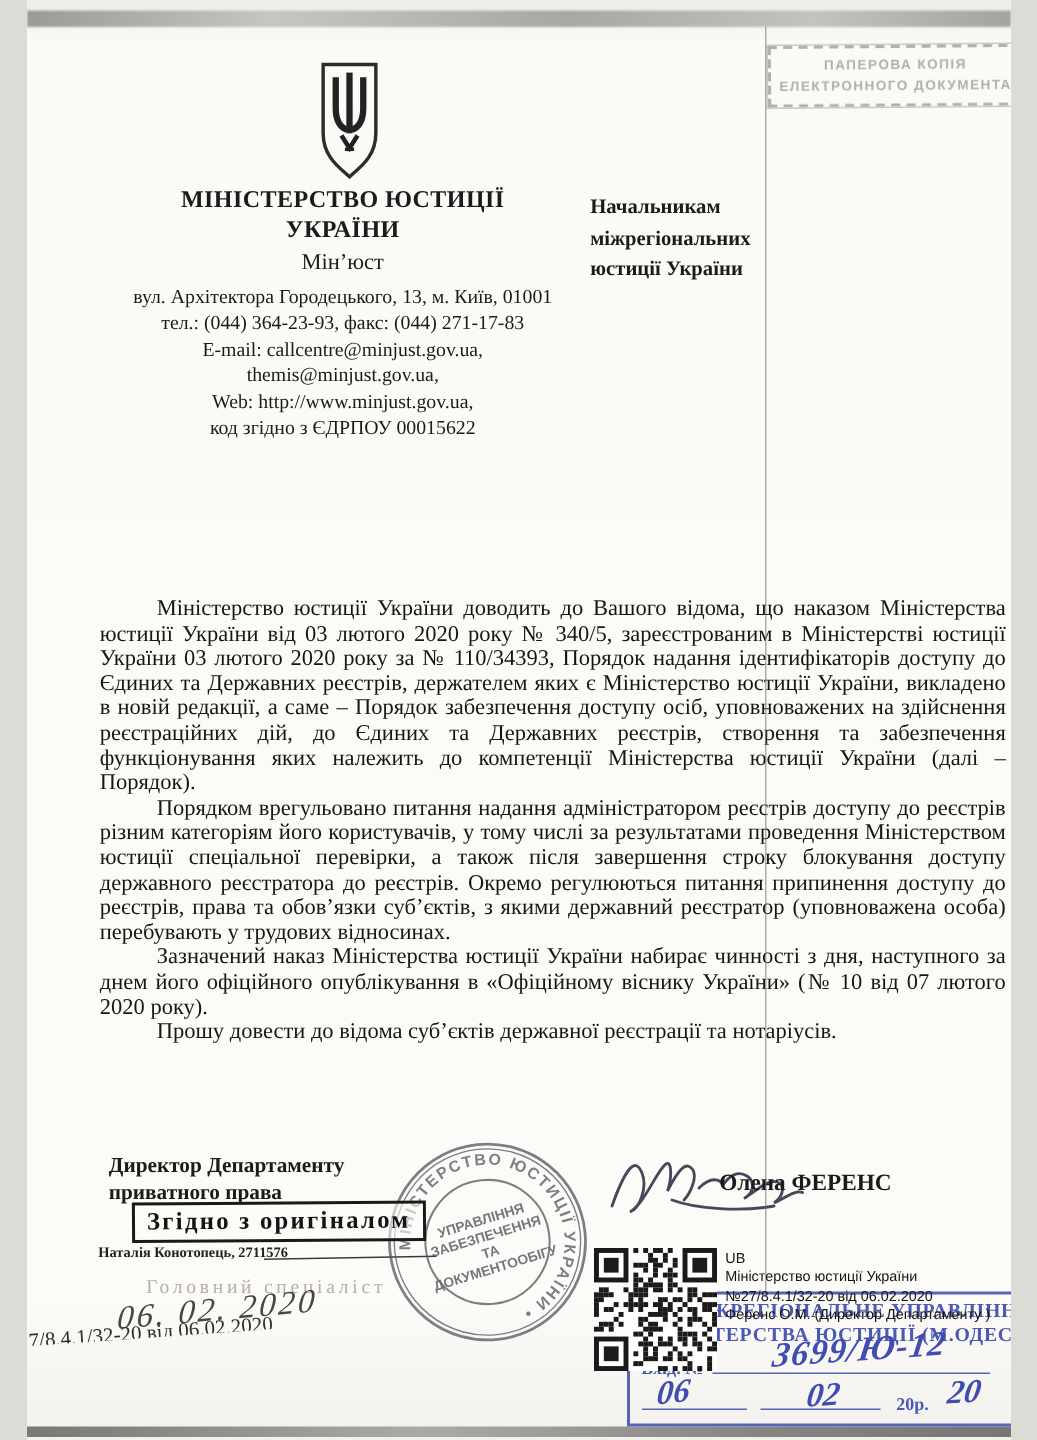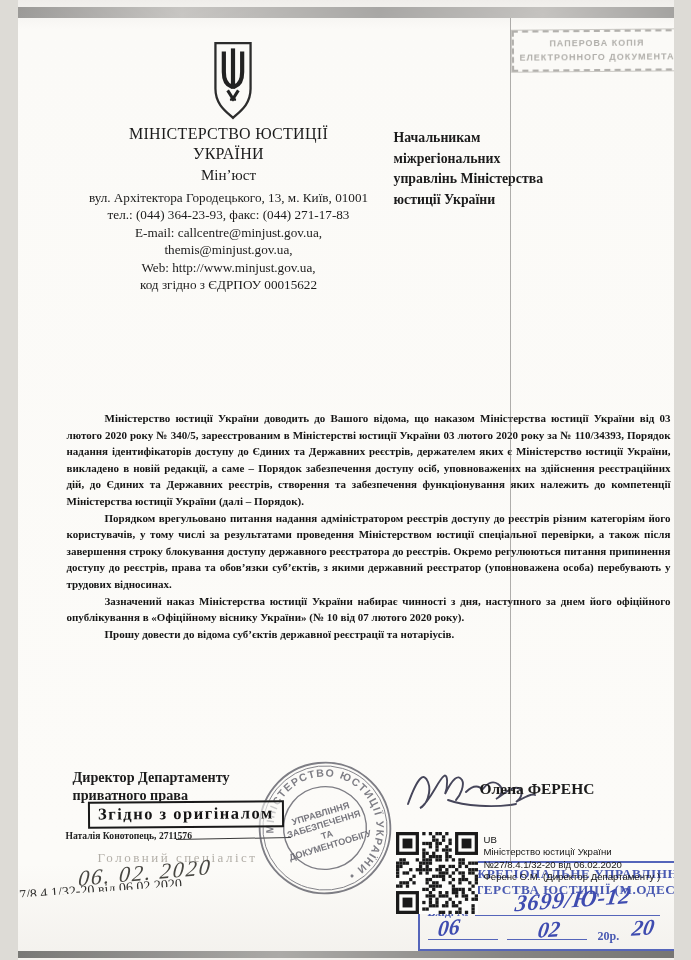--- a/index.html
+++ b/index.html
@@ -17,32 +17,32 @@
 
   
   .copy-stamp{position:absolute;left:494px;top:30px;width:158px;padding:5px 4px;
     border:2px dashed #9a9894;outline:1px solid #b9b7b2;text-align:center;
     font-family:"Liberation Sans",sans-serif;font-size:9px;font-weight:bold;letter-spacing:1px;
     color:#979590;opacity:.75;filter:blur(.4px);transform:rotate(-.5deg);line-height:1.5;}
 
   .emblem{position:absolute;left:192px;top:40px;width:46px;height:84px;}
 
   .org-block{position:absolute;left:35px;top:124px;width:352px;text-align:center;line-height:1.25;}
-  .org-name{font-weight:normal;font-size:16px;letter-spacing:.3px;}
+  .org-name{font-weight:bold;font-size:16px;letter-spacing:.3px;}
   .org-short{font-size:15px;margin-top:2px;}
   .org-contact{font-size:13.2px;margin-top:5px;}
   .org-contact div{margin-top:1px;}
   .u{}
 
   .addressee{position:absolute;left:376px;top:128px;width:215px;font-weight:bold;font-size:13.8px;line-height:1.5;}
 
   .subject{position:absolute;left:55px;top:293px;width:420px;font-weight:bold;font-size:13.8px;line-height:1.62;}
 
-  .body-text{position:absolute;left:49px;top:410px;width:604px;font-size:11px;line-height:16.6px;
-    text-align:justify;color:#151515;font-weight:bold;}
+  .body-text{position:absolute;left:49px;top:398px;width:604px;font-size:15px;line-height:16.6px;
+    text-align:justify;color:#151515;}
   .body-text p{margin:0;text-indent:38px;}
 
   .director-title{position:absolute;left:55px;top:768px;font-weight:bold;font-size:14.2px;line-height:1.3;}
   .certify-stamp{position:absolute;left:70px;top:801px;padding:1px 8px 2px 8px;border:2.5px solid #191919;
     font-weight:bold;font-size:16.5px;letter-spacing:1.5px;color:#141414;background:rgba(252,251,248,.6);
     transform:rotate(-.4deg);z-index:4;white-space:nowrap;}
   .certifier{position:absolute;left:48px;top:830px;font-weight:bold;font-size:9.6px;color:#222;}
   .strike-line{position:absolute;left:158px;top:838px;width:115px;height:0;border-top:1.6px solid #3a3a3a;transform:rotate(-1deg);}
   .certifier-role{position:absolute;left:80px;top:850px;font-size:13px;letter-spacing:2.5px;color:#b3afa8;filter:blur(.45px);}
   .hw-date{position:absolute;left:60px;top:860px;font-style:italic;font-size:22px;color:#35342f;
@@ -110,21 +110,20 @@
       <div><span>E-mail:</span> <span class="u">callcentre@minjust.gov.ua,</span></div>
       <div class="u">themis@minjust.gov.ua,</div>
       <div><span>Web:</span> <span class="u">http://www.minjust.gov.ua,</span></div>
       <div>код згідно з ЄДРПОУ 00015622</div>
     </div>
   </div>
 
   <div class="addressee">
     <div>Начальникам</div>
     <div>міжрегіональних</div>
-    <div>управлінь Міністерства</div>
     <div>юстиції України</div>
   </div>
 
 
   <div class="body-text">
     <p>Міністерство юстиції України доводить до Вашого відома, що наказом Міністерства юстиції України від 03 лютого 2020 року № 340/5, зареєстрованим в Міністерстві юстиції України 03 лютого 2020 року за № 110/34393, Порядок надання ідентифікаторів доступу до Єдиних та Державних реєстрів, держателем яких є Міністерство юстиції України, викладено в новій редакції, а саме – Порядок забезпечення доступу осіб, уповноважених на здійснення реєстраційних дій, до Єдиних та Державних реєстрів, створення та забезпечення функціонування яких належить до компетенції Міністерства юстиції України (далі – Порядок).</p>
     <p>Порядком врегульовано питання надання адміністратором реєстрів доступу до реєстрів різним категоріям його користувачів, у тому числі за результатами проведення Міністерством юстиції спеціальної перевірки, а також після завершення строку блокування доступу державного реєстратора до реєстрів. Окремо регулюються питання припинення доступу до реєстрів, права та обов’язки суб’єктів, з якими державний реєстратор (уповноважена особа) перебувають у трудових відносинах.</p>
     <p>Зазначений наказ Міністерства юстиції України набирає чинності з дня, наступного за днем його офіційного опублікування в «Офіційному віснику України» (№ 10 від 07 лютого 2020 року).</p>
     <p>Прошу довести до відома суб’єктів державної реєстрації та нотаріусів.</p>
   </div>

